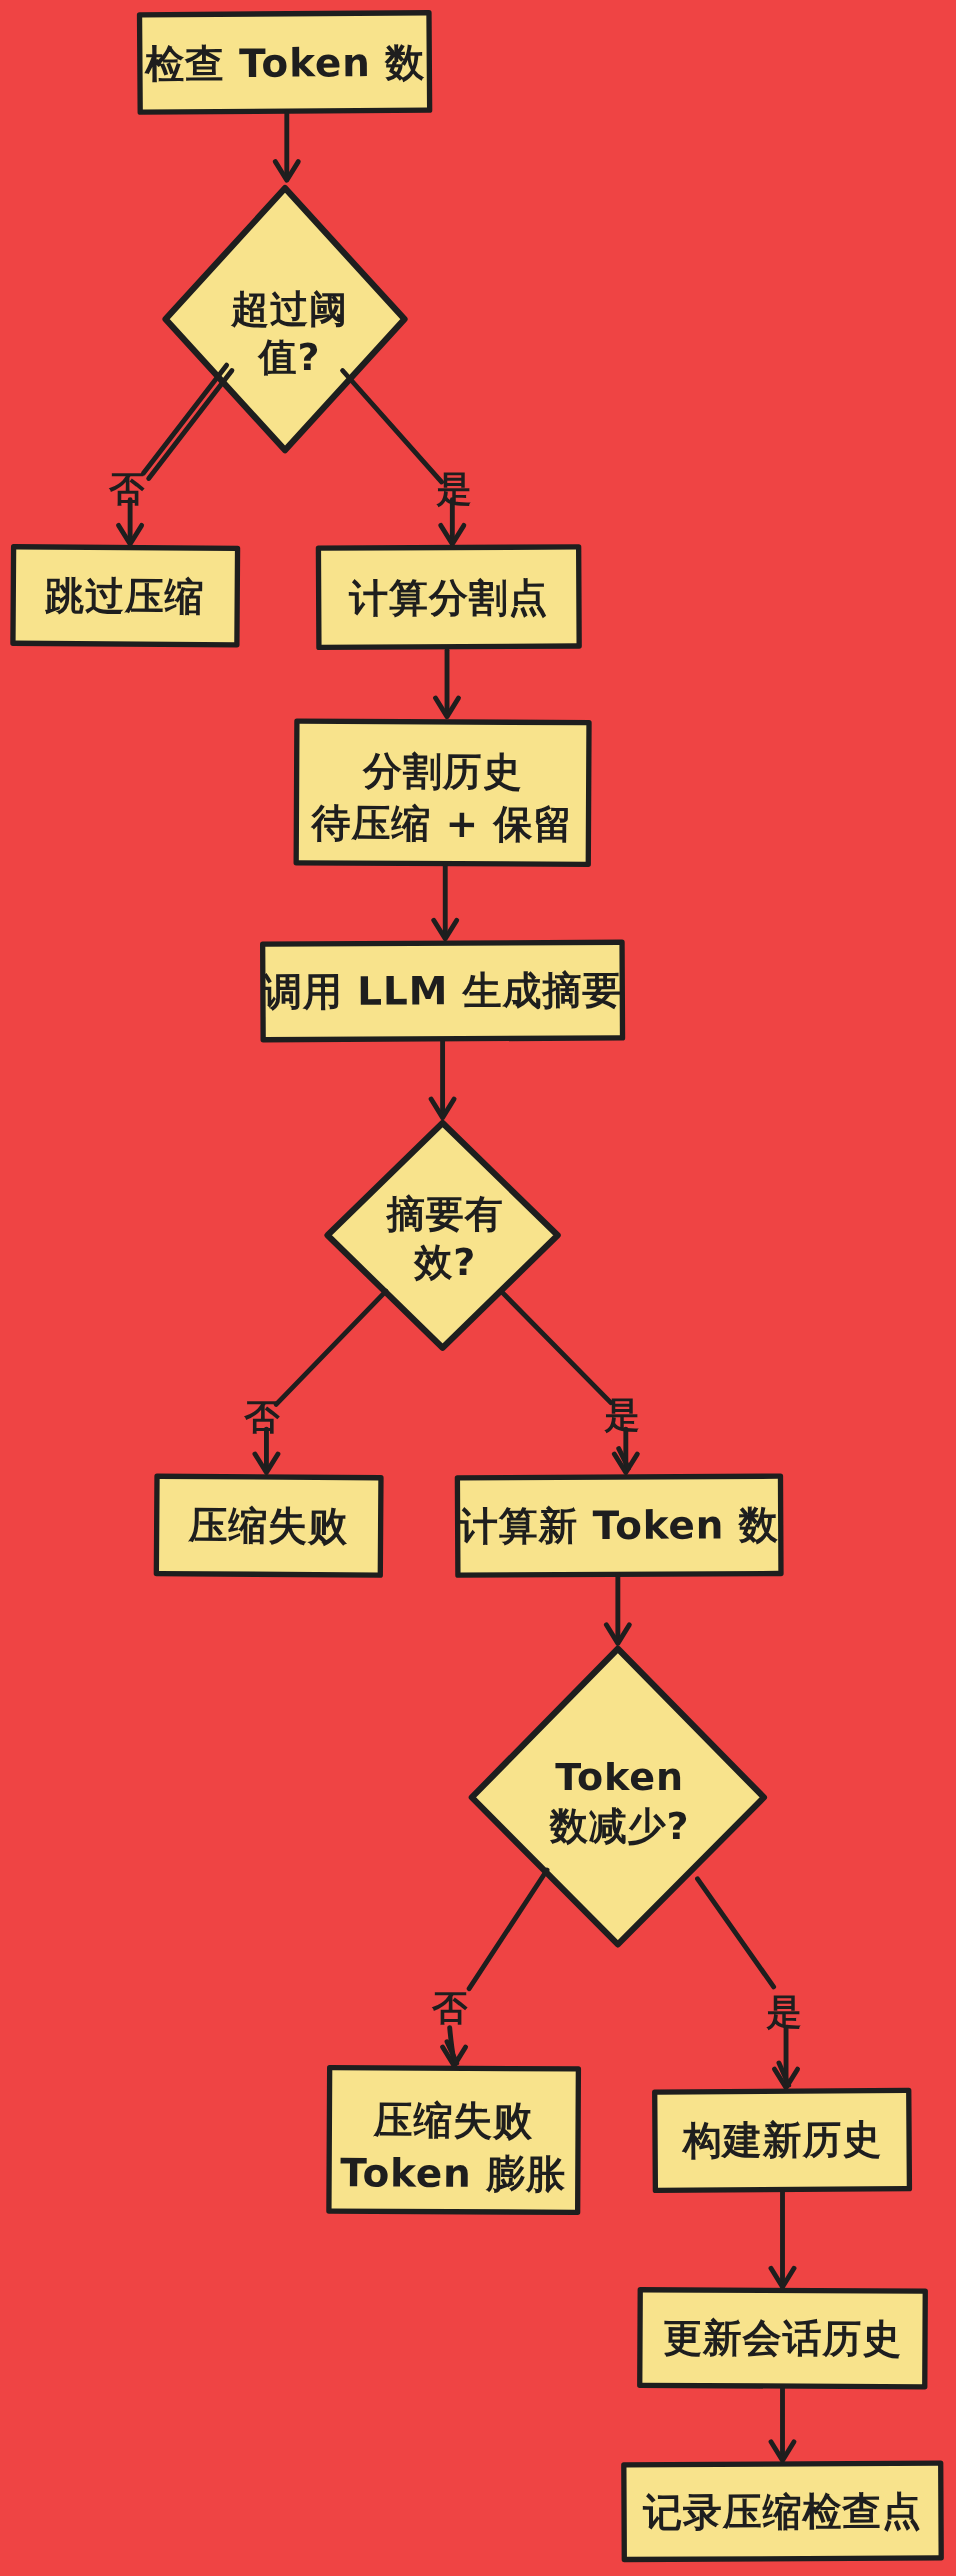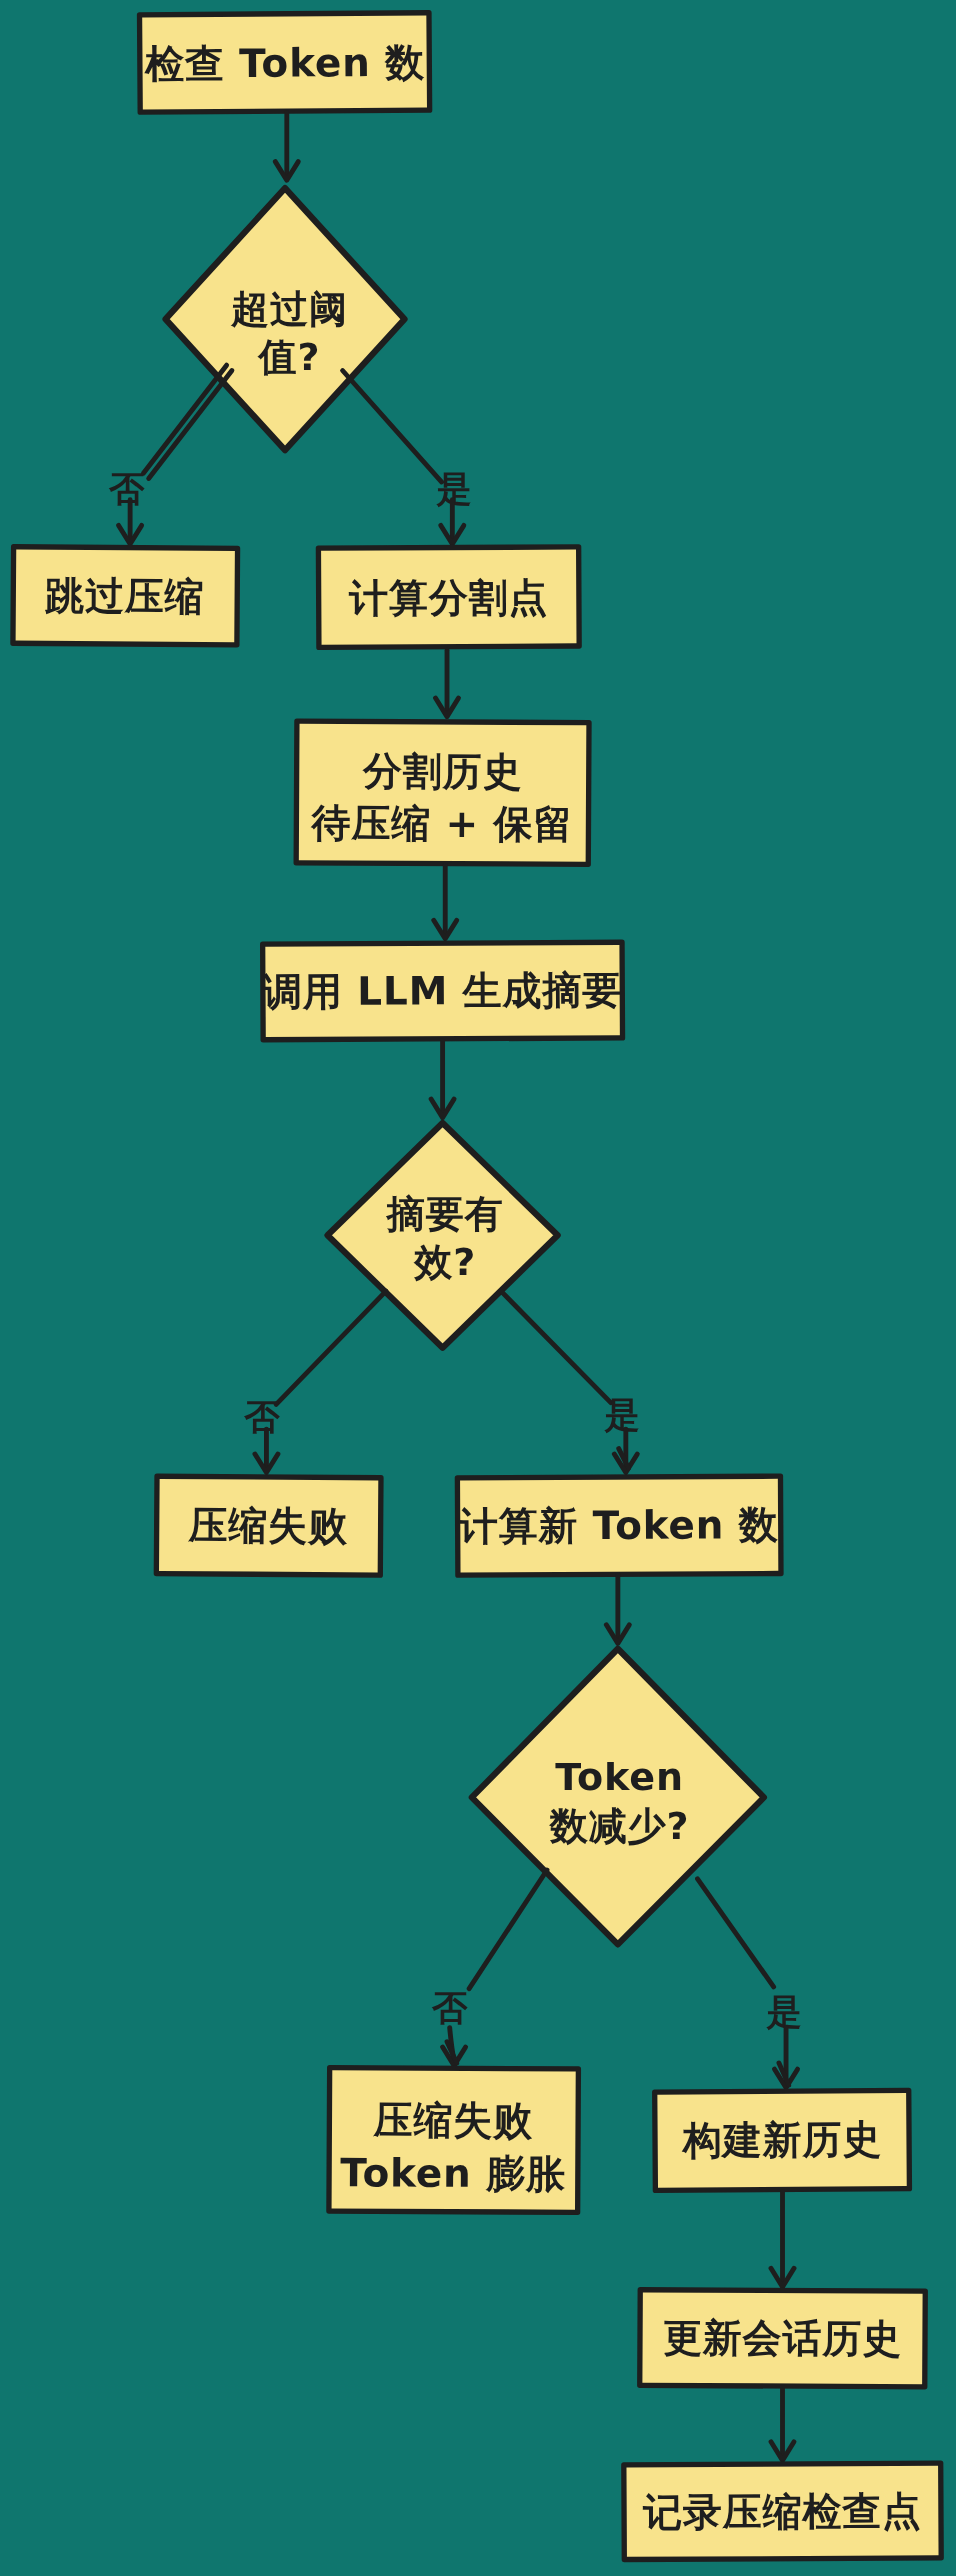--- a/index.html
+++ b/index.html
@@ -1,16 +1,16 @@
 <!DOCTYPE html>
 <html style="font-size:14px"><head>
 <meta charset="utf-8">
 <style>
   html,body{margin:0;padding:0;background:#ffffff;}
-  .stage{width:956px;height:2576px;position:relative;background:#0f766e;}
+  .stage{width:956px;height:2576px;position:relative;background:#ef4444;}
   svg{display:block;}
   .proc{fill:#f8e38c;stroke:#1e1e1e;stroke-width:6;stroke-linejoin:round;}
   .dec{fill:#f8e38c;stroke:#1e1e1e;stroke-width:7;stroke-linejoin:round;}
   .edge{fill:none;stroke:#1e1e1e;stroke-width:5.5;stroke-linecap:round;}
   .head{fill:none;stroke:#1e1e1e;stroke-width:5.5;stroke-linecap:round;stroke-linejoin:round;}
   .nodetext{font:600 44px "DejaVu Sans","Liberation Sans",sans-serif;fill:#1e1e1e;letter-spacing:1px;}
   .dectext{font:600 43px "DejaVu Sans","Liberation Sans",sans-serif;fill:#1e1e1e;letter-spacing:1px;}
   .edgetext{font:600 40px "DejaVu Sans","Liberation Sans",sans-serif;fill:#1e1e1e;}
   text{text-anchor:middle;}
 </style>

